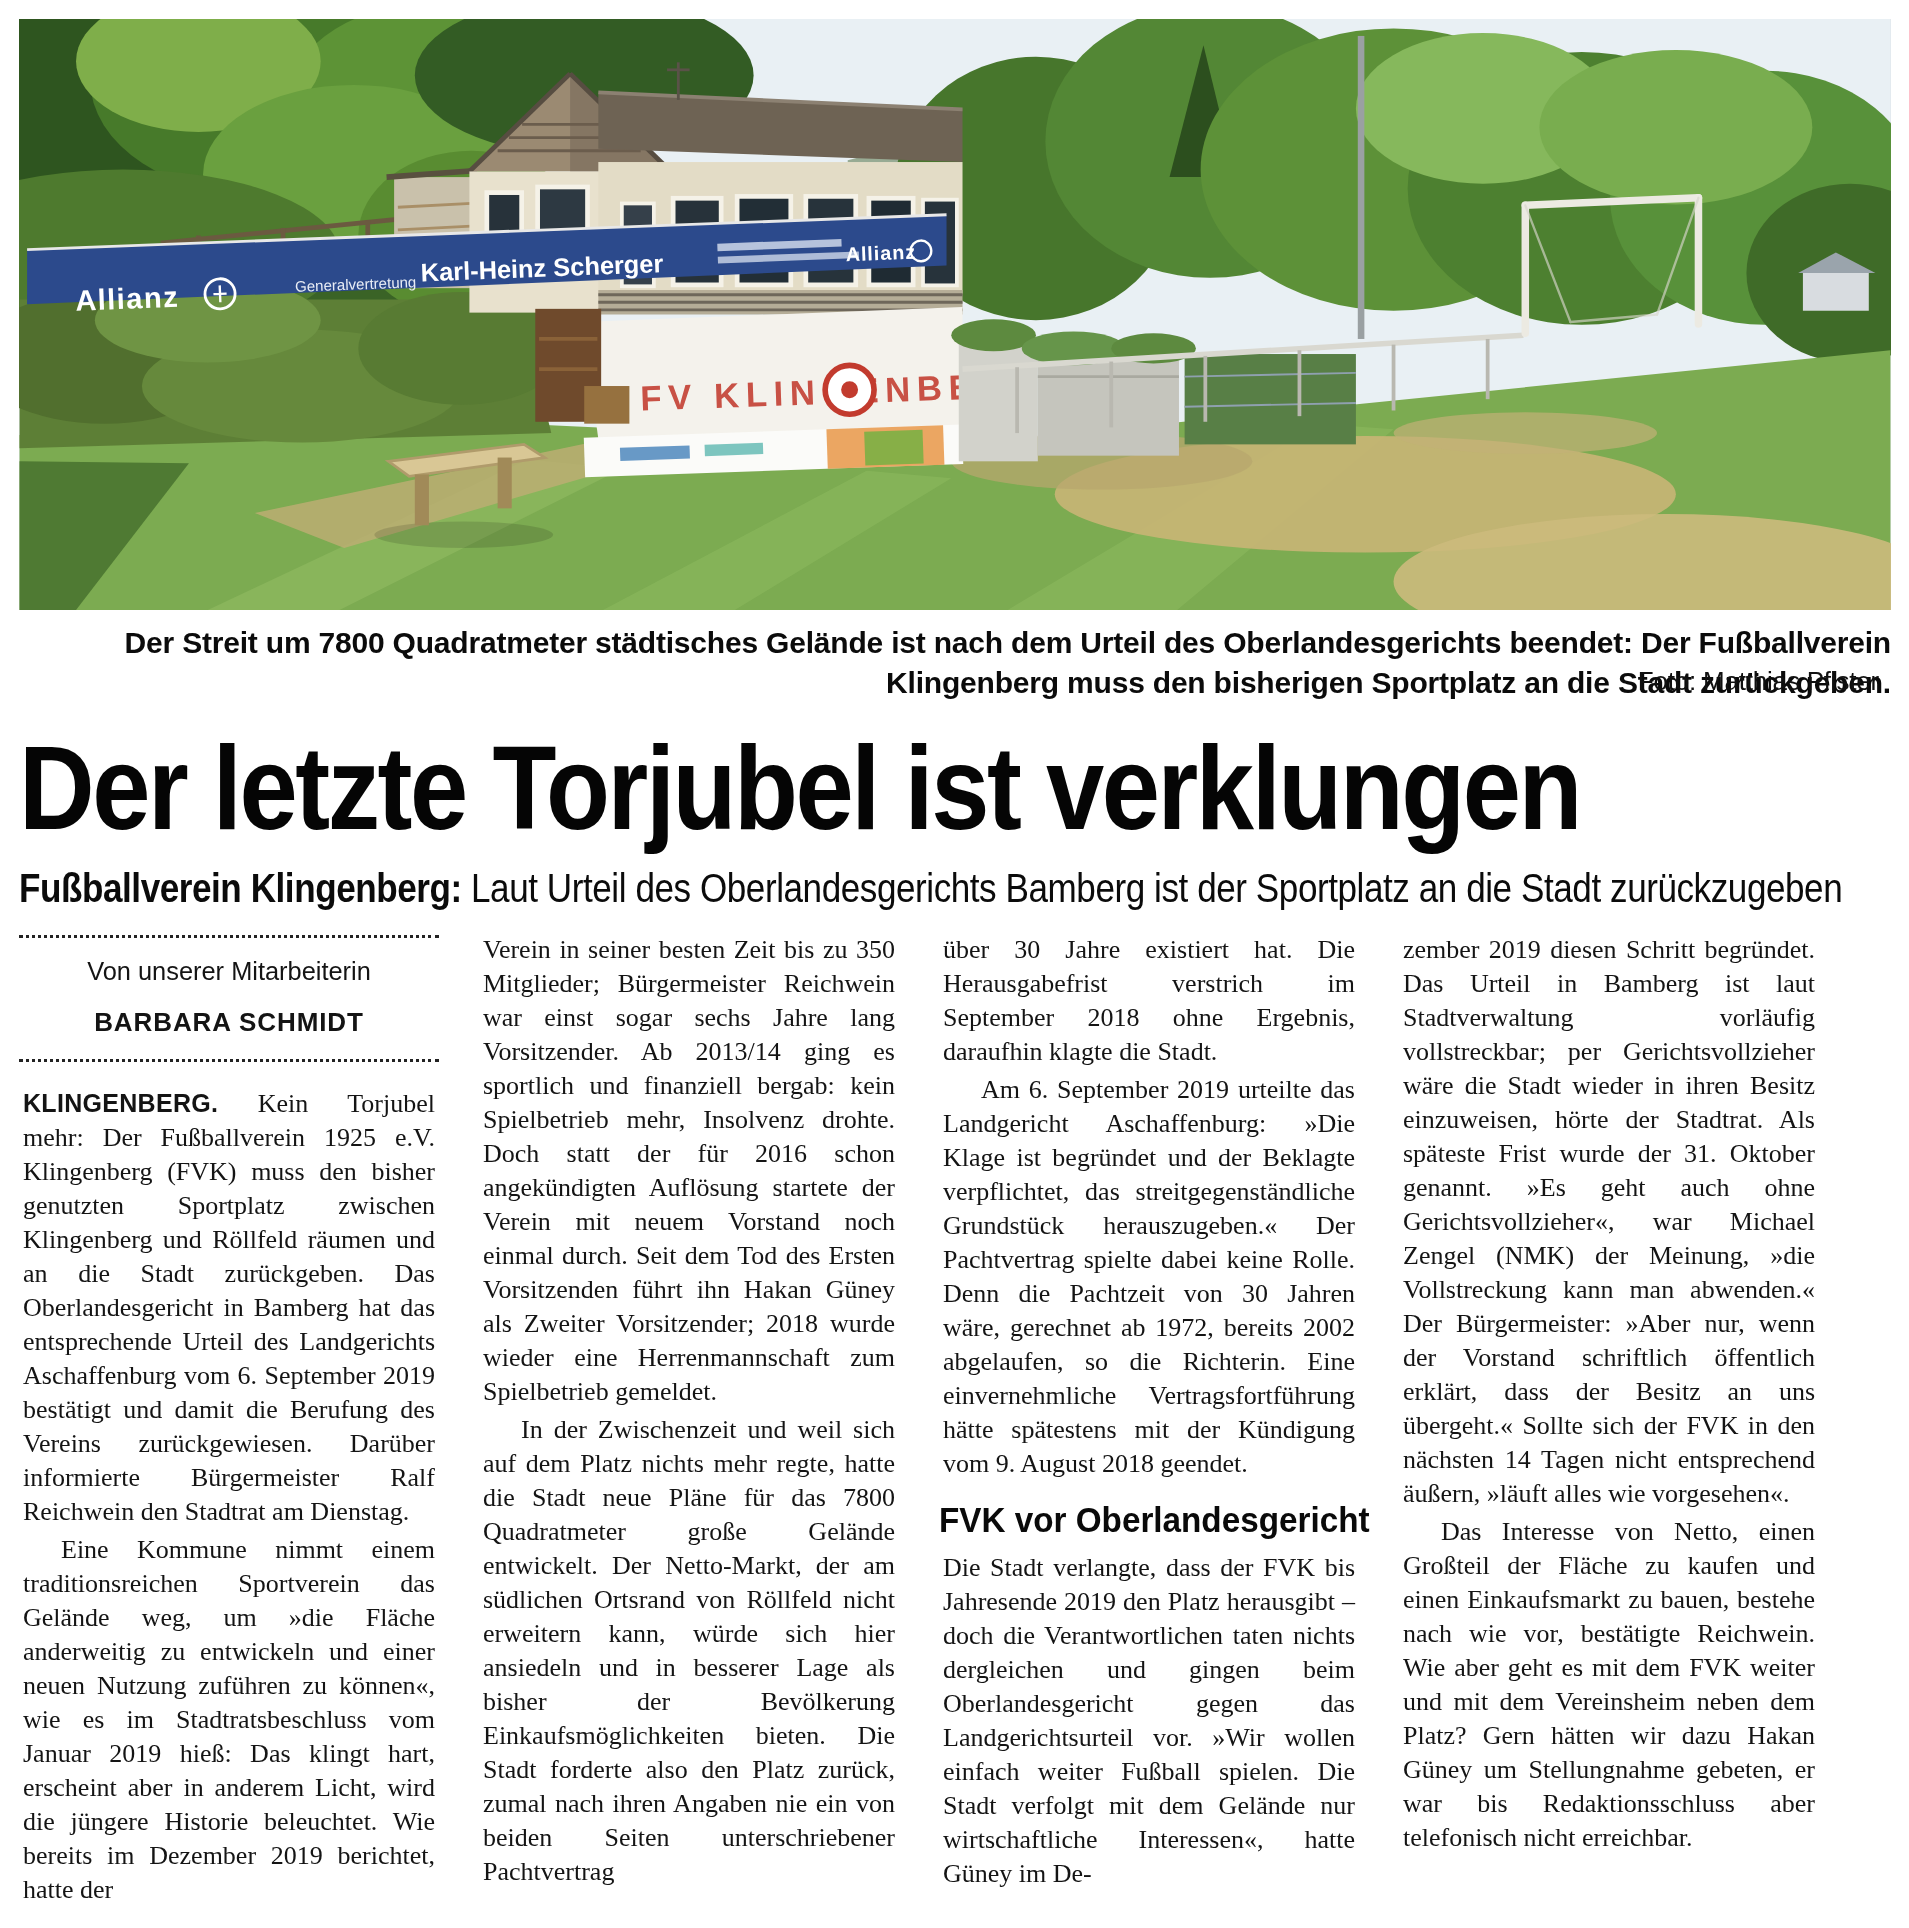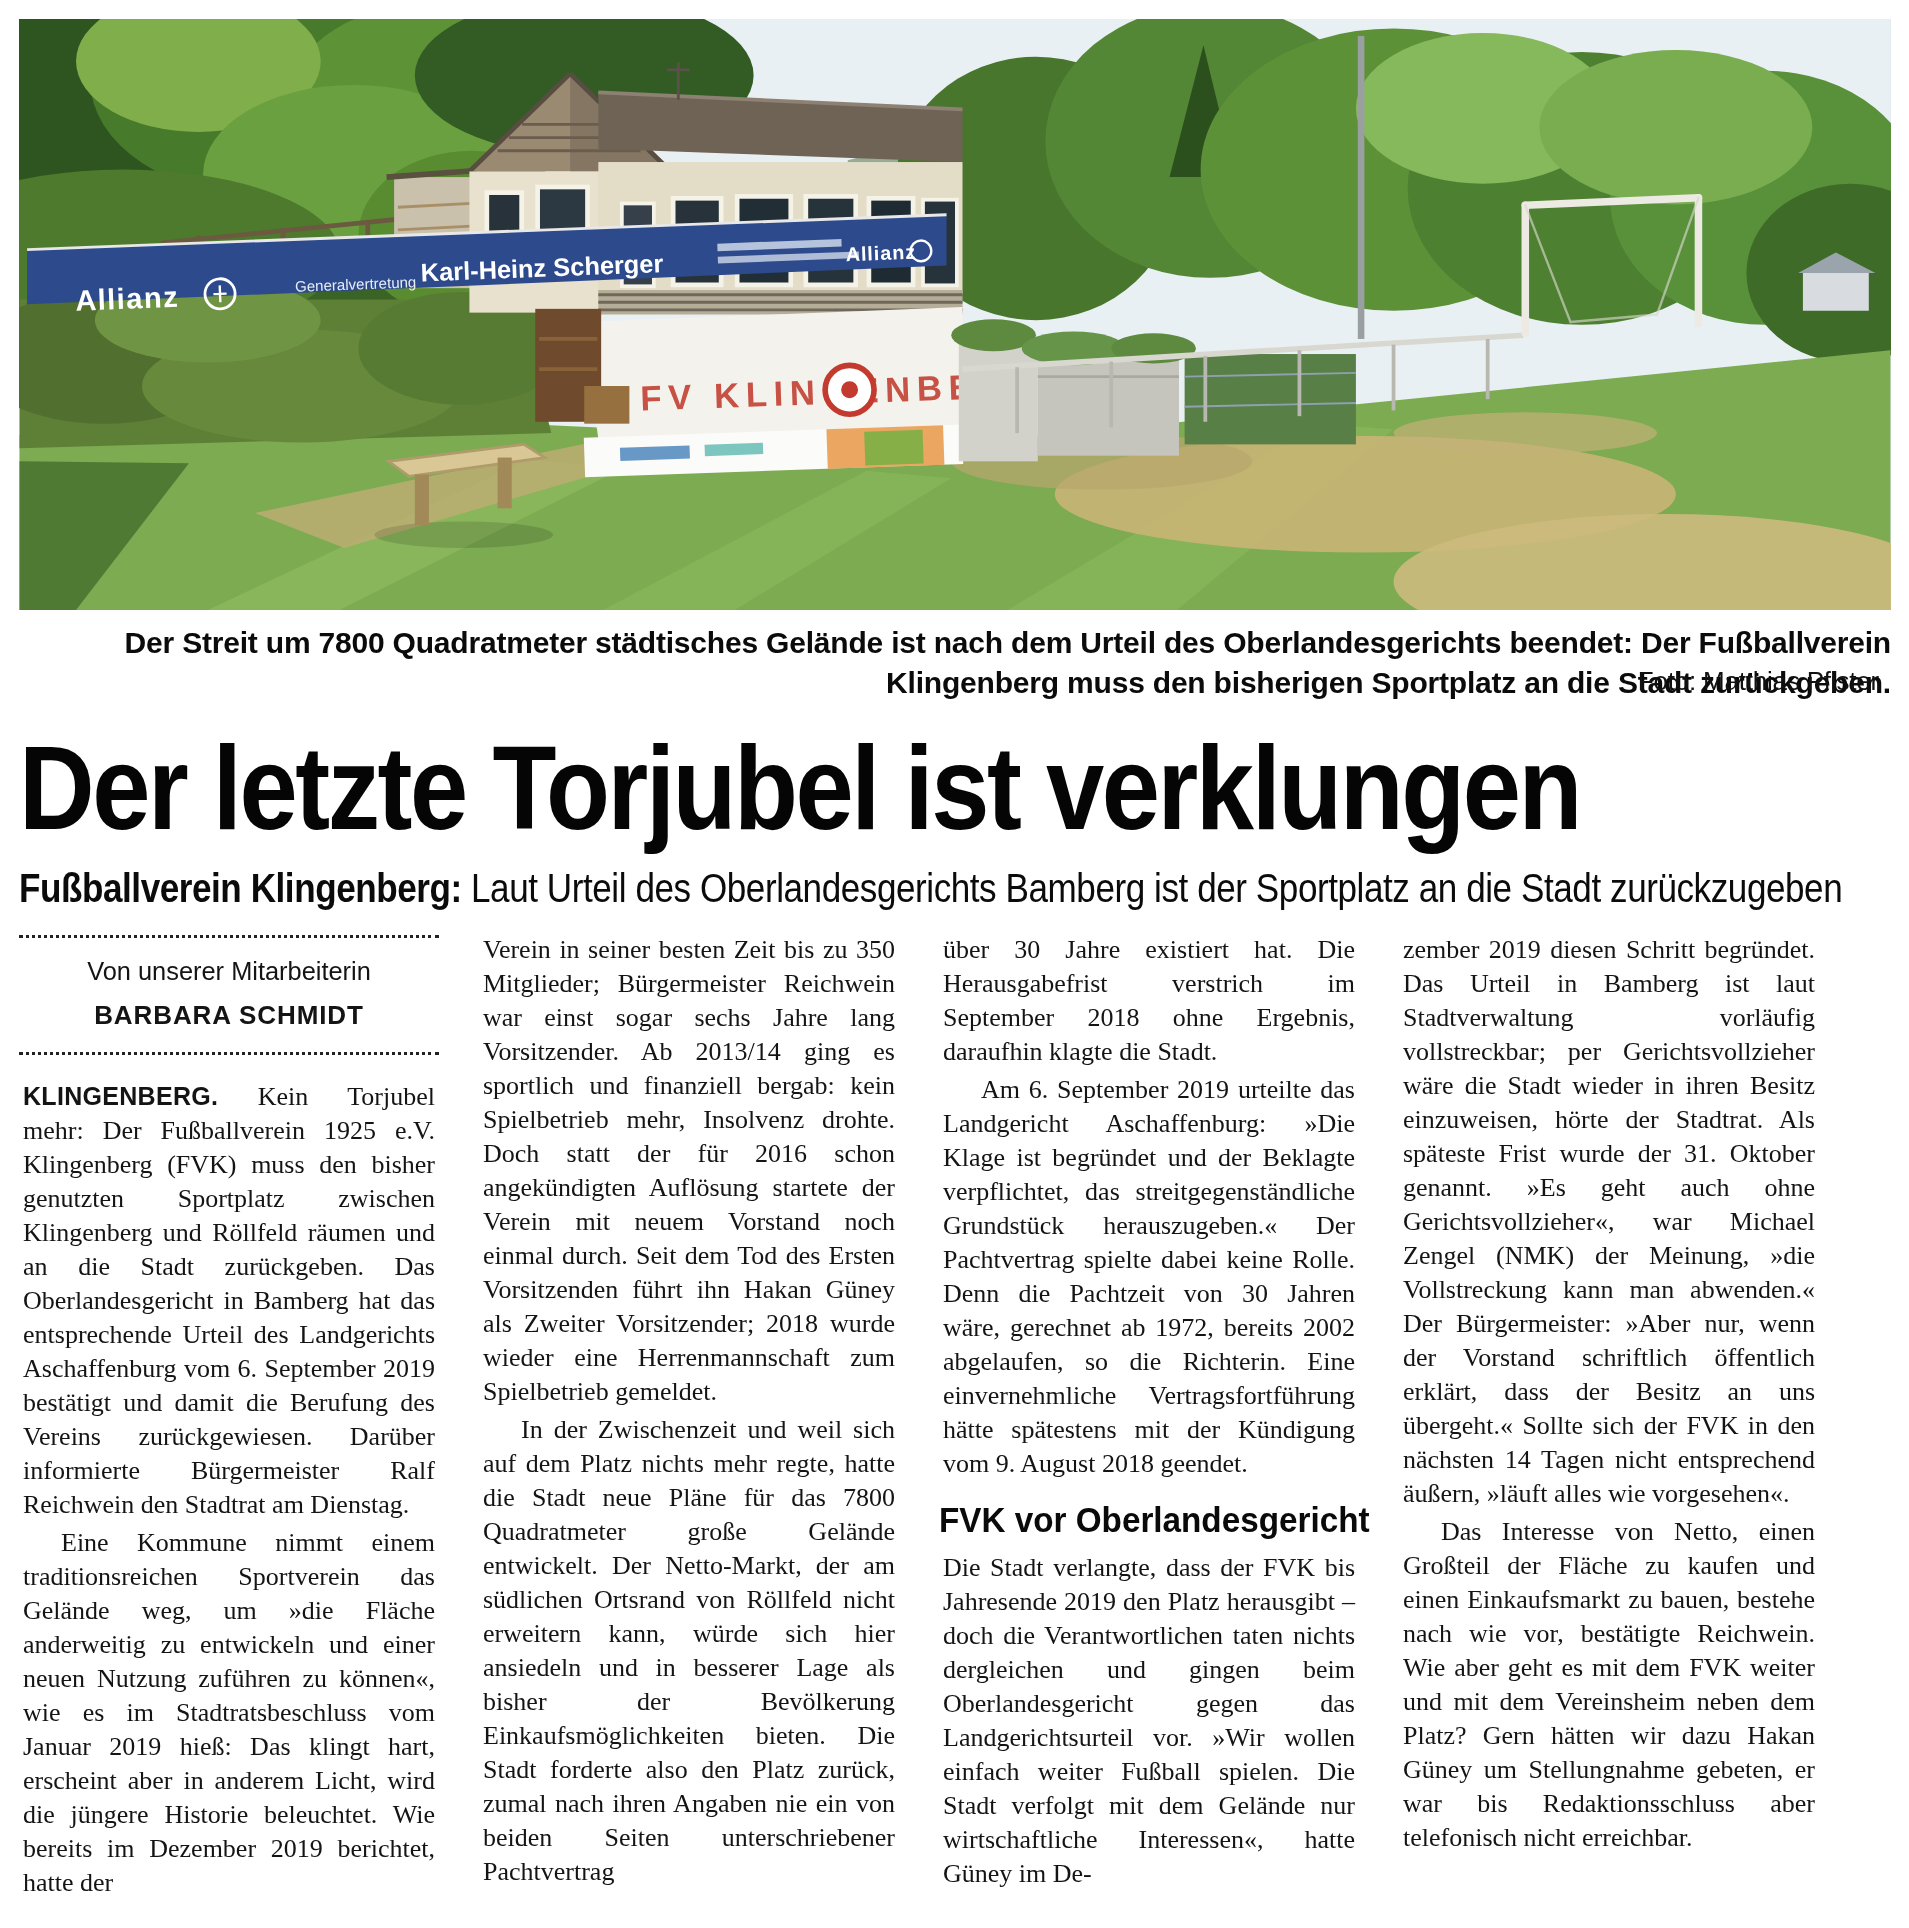--- a/index.html
+++ b/index.html
@@ -30,21 +30,21 @@
   .col{width:420px;font-family:"Liberation Serif",serif;font-size:26px;
     line-height:34px;text-align:justify;color:#141414;}
   .col p{margin:4px;}
   .col p.indent{text-indent:38px;}
   .lead-in{font-family:"Liberation Sans",sans-serif;font-weight:bold;font-size:25px;letter-spacing:0.3px;}
 
   .byline{border-top:3.8px dotted #222;border-bottom:3.8px dotted #222;
     padding:17px 0 19px 0;margin:5.6px 0 24.5px 0;text-align:center;
     font-family:"Liberation Sans",sans-serif;}
   .byline-role{font-size:25.4px;line-height:32px;}
-  .byline-name{font-size:26px;line-height:36px;font-weight:bold;letter-spacing:0.9px;margin-top:10px;}
+  .byline-name{font-size:26px;line-height:36px;font-weight:bold;letter-spacing:0.9px;margin-top:17px;}
 
   .col-subhead{font-family:"Liberation Sans",sans-serif;font-weight:bold;
     font-size:35px;line-height:40px;margin:19px 0 11.3px 0;text-align:left;
     transform:scaleX(.95);transform-origin:left;white-space:nowrap;color:#0a0a0a;}
 </style>
 </head>
 <body>
 
 <main class="page">
   <div class="inner">

